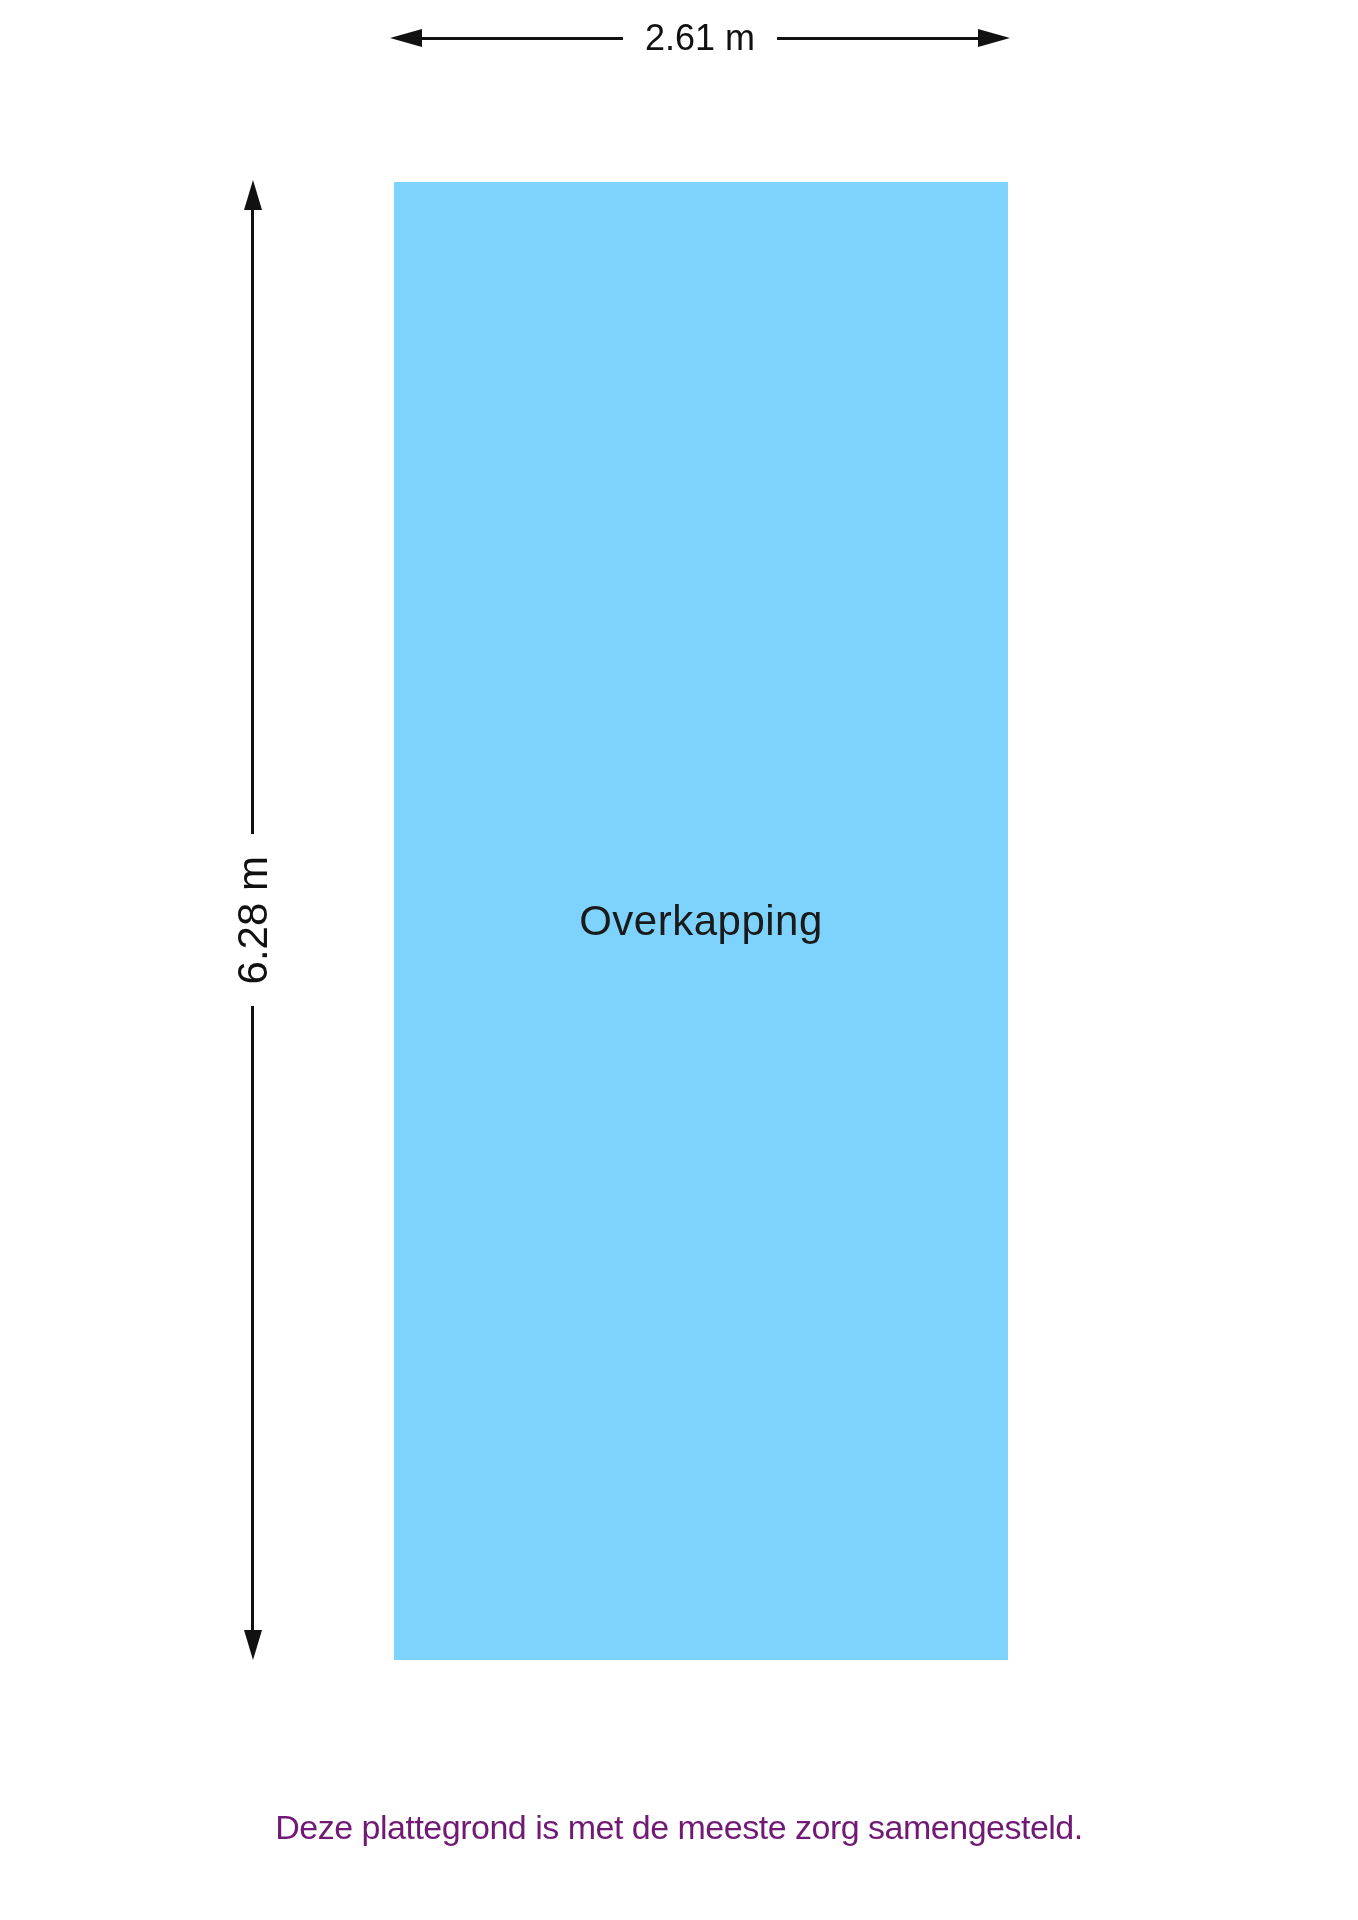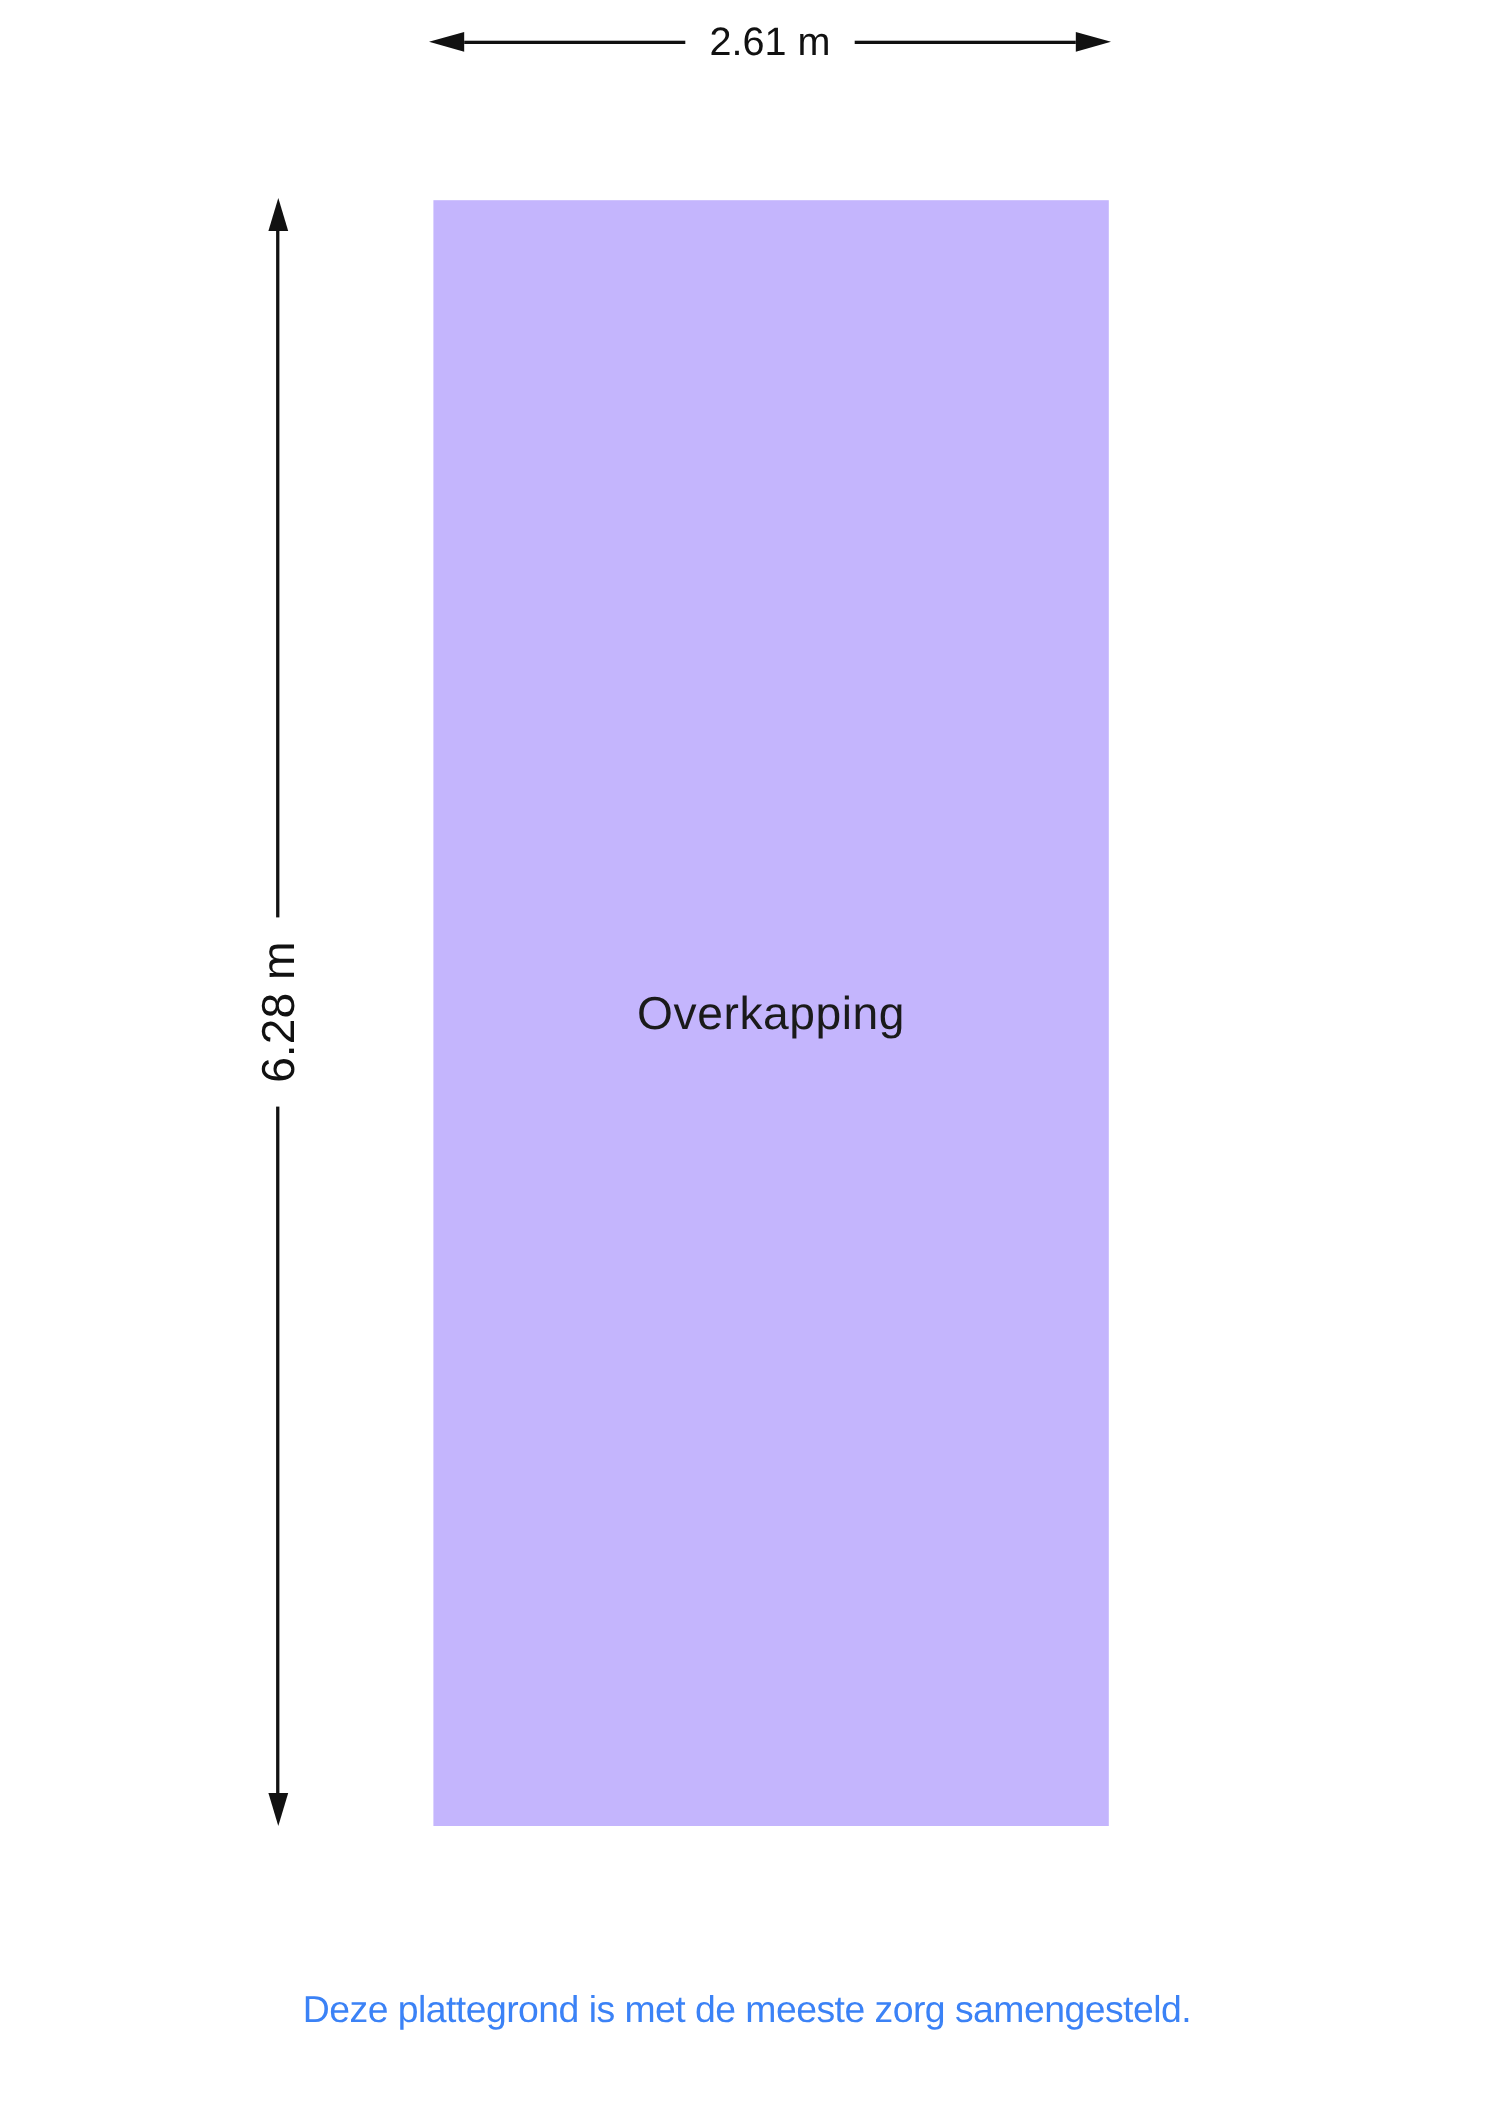--- a/index.html
+++ b/index.html
@@ -108,21 +108,21 @@
 
   
   .footer {
     position: absolute;
     left: 0;
     right: 0;
     top: 1808px;
     text-align: center;
     font-size: 34px;
     line-height: 39px;
-    color: #3b82f6;
+    color: #701a75;
     letter-spacing: -0.5px;
   }
 </style>
 </head>
 <body>
 
 <div class="canvas">
 
   <div class="dim-h">
     <span class="ah ah-left"></span>
@@ -133,21 +133,21 @@
   </div>
 
   <div class="dim-v">
     <span class="ah ah-up"></span>
     <span class="vline"></span>
     <span class="dim-label-v">6.28 m</span>
     <span class="vline"></span>
     <span class="ah ah-down"></span>
   </div>
 
-  <div class="room" style="background: #c4b5fd;">
+  <div class="room" style="background: #7dd3fc;">
     <span class="room-label">Overkapping</span>
   </div>
 
   <div class="footer">
     <div>Deze plattegrond is met de meeste zorg samengesteld.</div>
   </div>
 
 </div>
 
 </body></html>

